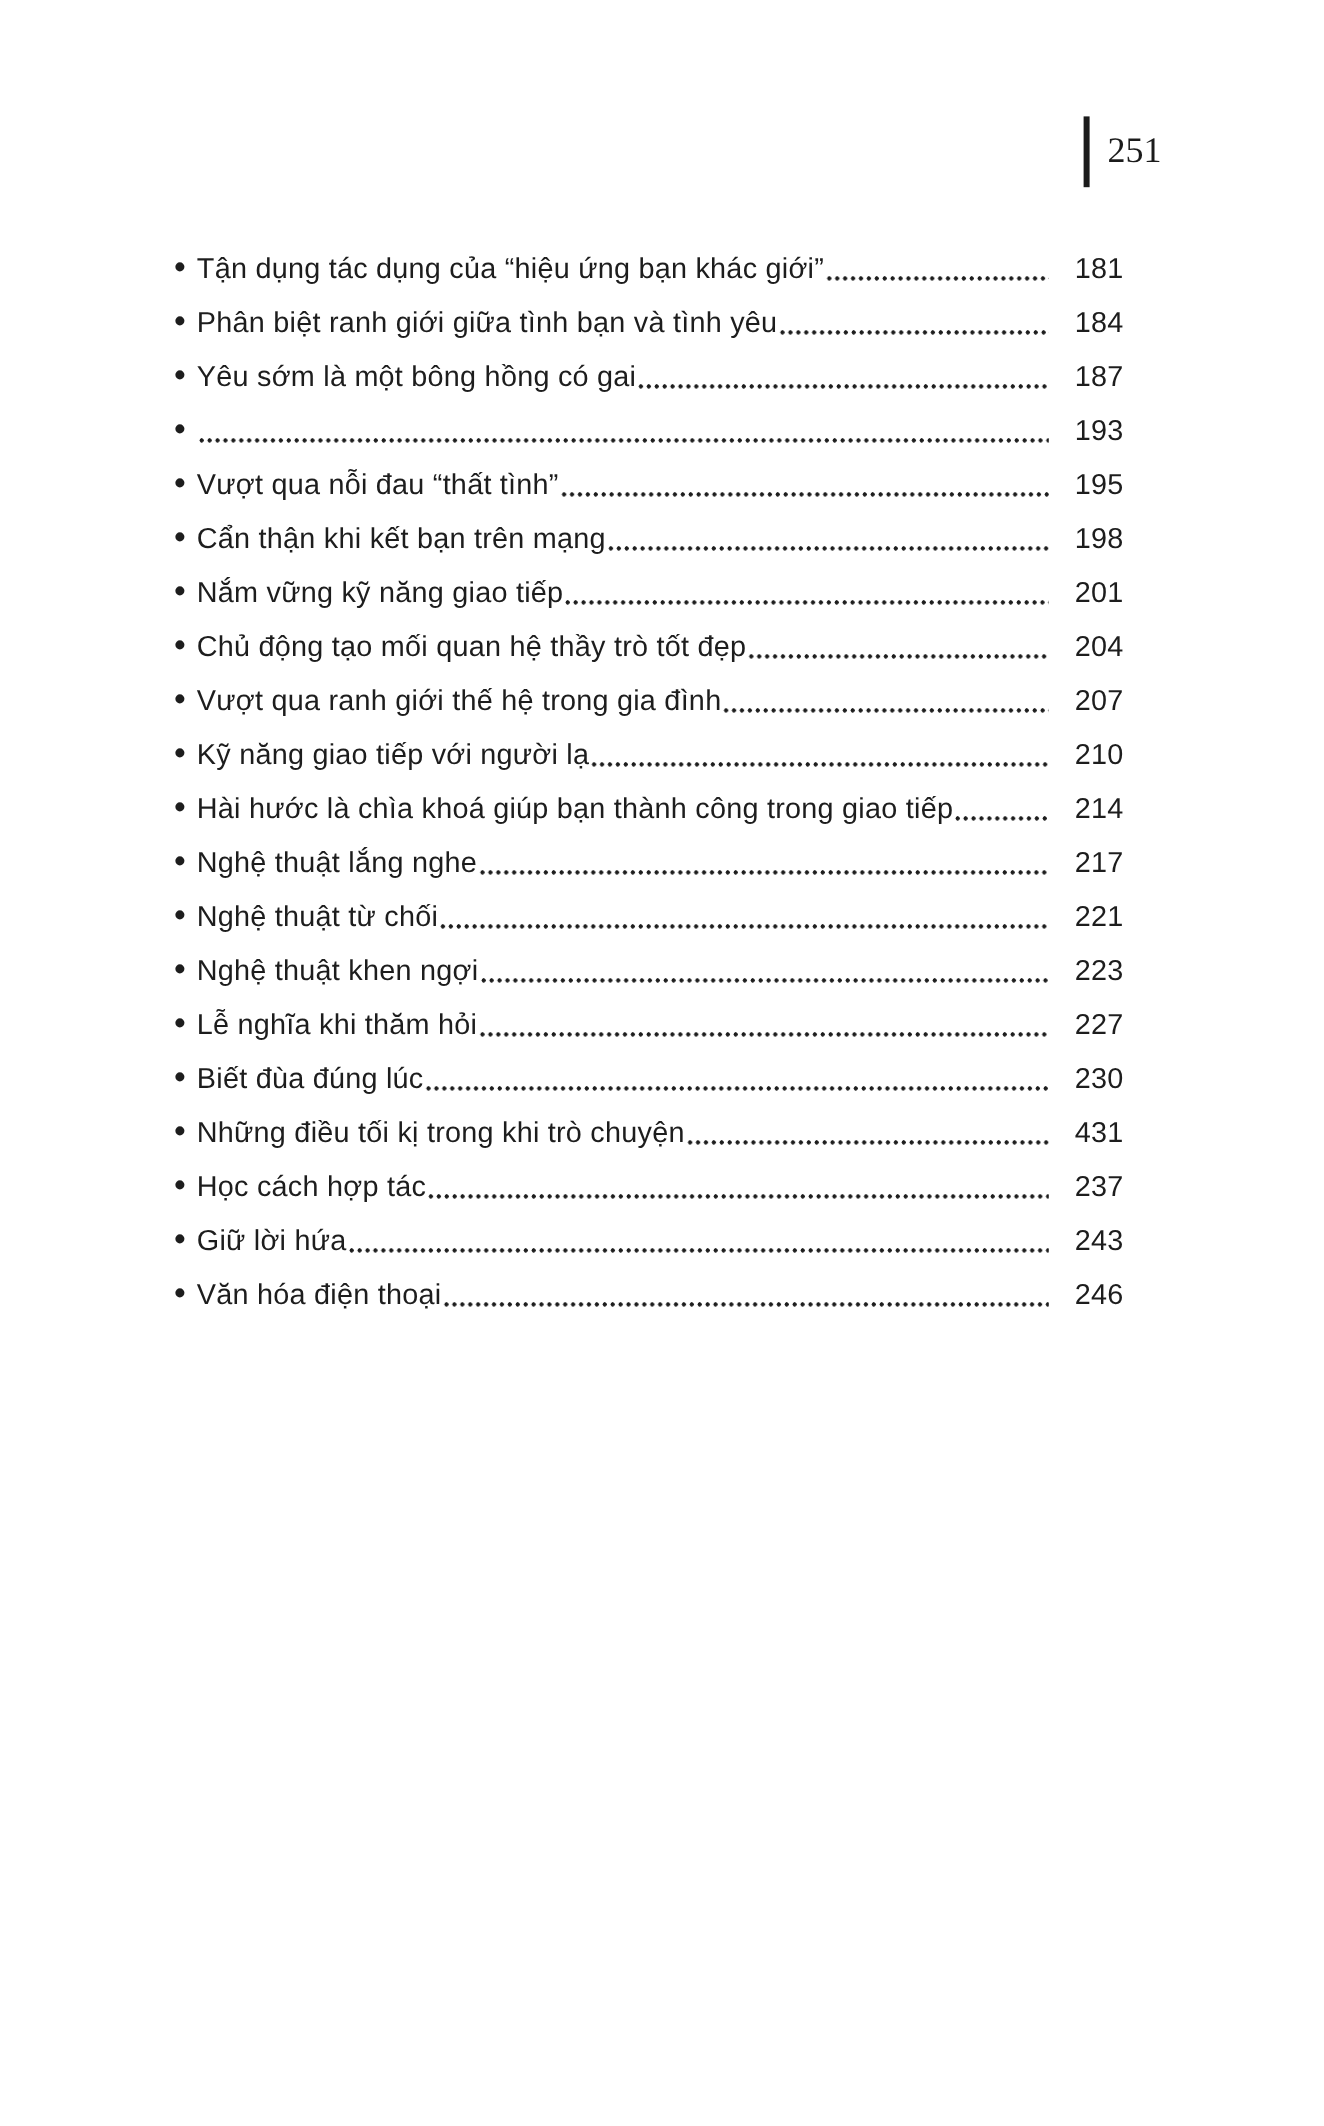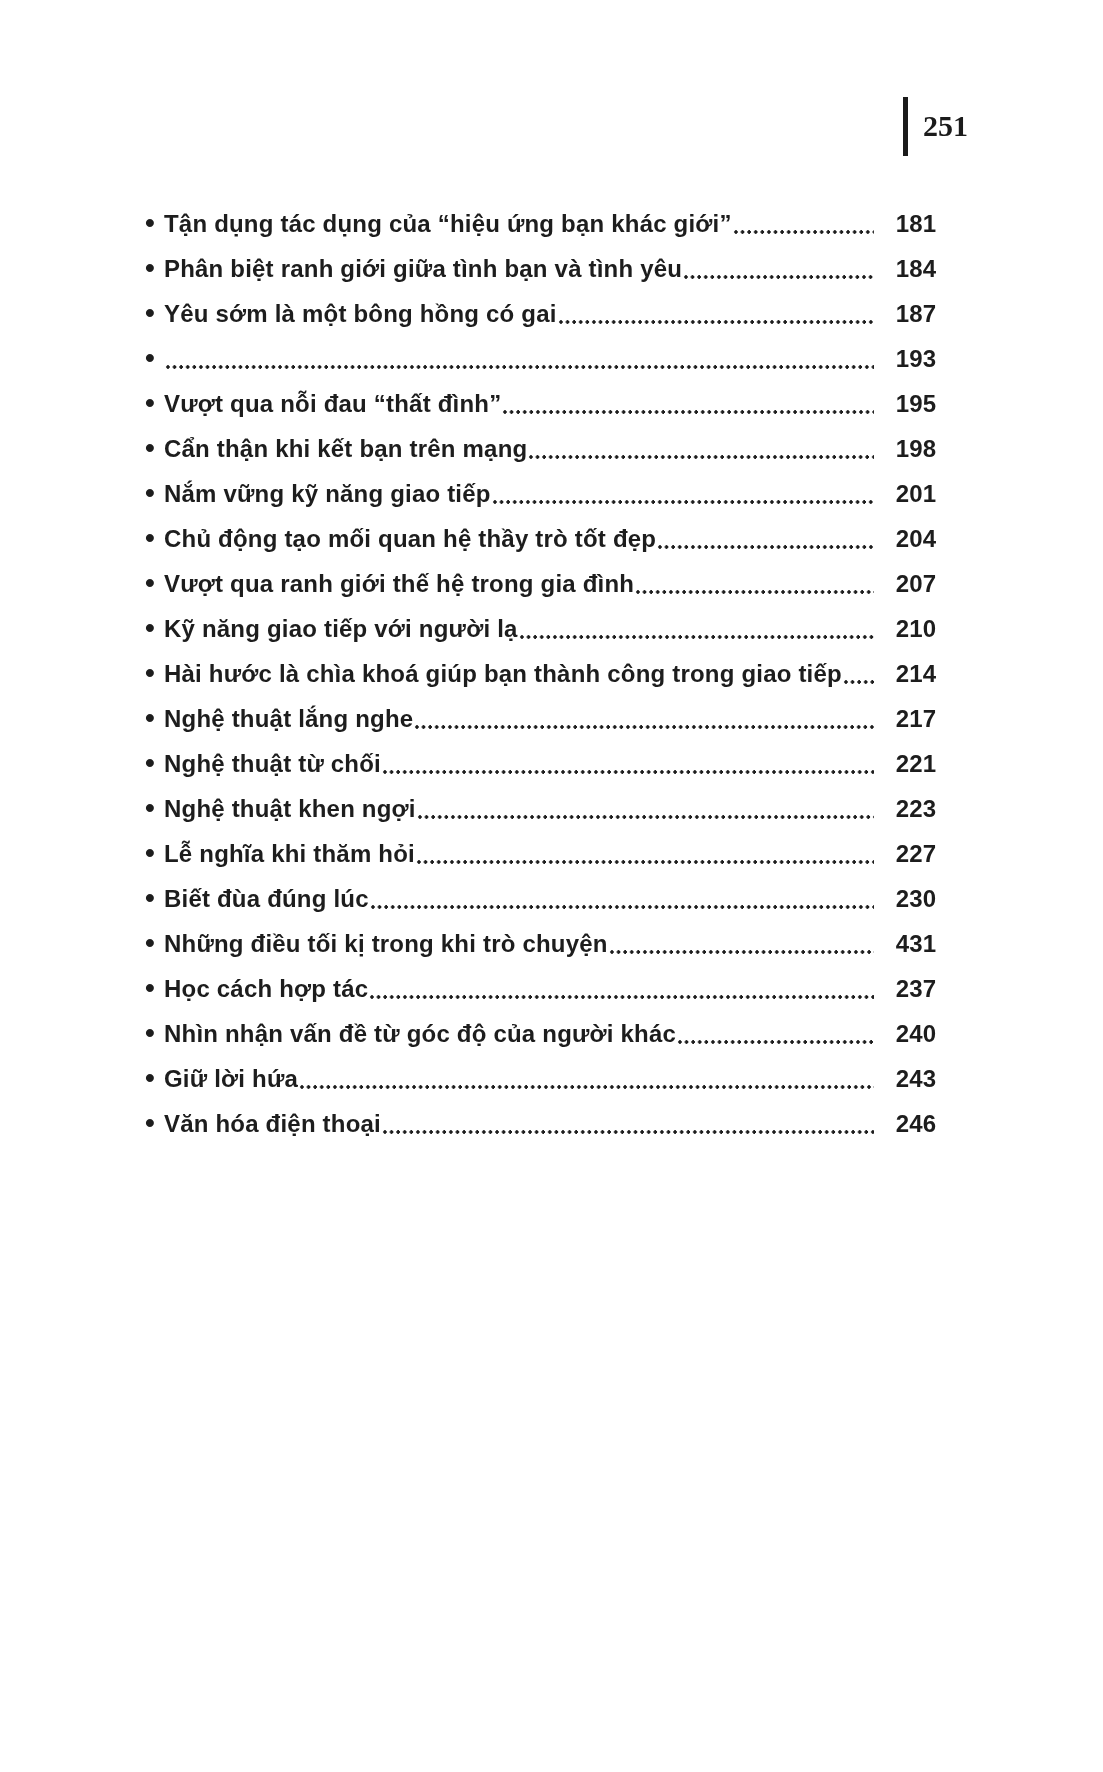--- a/index.html
+++ b/index.html
@@ -8,21 +8,20 @@
     background: #ffffff;
   }
   .sheet {
     position: relative;
     width: 1103px;
     height: 1772px;
     background: #ffffff;
     overflow: hidden;
     font-family: "Liberation Sans", "DejaVu Sans", sans-serif;
     color: #1d1d1d;
-    font-weight: bold;
   }
   
   .folio {
     position: absolute;
     top: 97px;
     left: 903px;
     display: flex;
     align-items: flex-start;
   }
   .folio-bar {
@@ -105,21 +104,21 @@
       <li class="toc-row">
     <span class="toc-title">Yêu sớm là một bông hồng có gai</span>
     <span class="toc-leader"></span>
     <span class="toc-page">187</span>
   </li>
       <li class="toc-row">
     <span class="toc-leader"></span>
     <span class="toc-page">193</span>
   </li>
       <li class="toc-row">
-    <span class="toc-title">Vượt qua nỗi đau “thất đình”</span>
+    <span class="toc-title">Vượt qua nỗi đau “thất tình”</span>
     <span class="toc-leader"></span>
     <span class="toc-page">195</span>
   </li>
       <li class="toc-row">
     <span class="toc-title">Cẩn thận khi kết bạn trên mạng</span>
     <span class="toc-leader"></span>
     <span class="toc-page">198</span>
   </li>
       <li class="toc-row">
     <span class="toc-title">Nắm vững kỹ năng giao tiếp</span>
@@ -175,25 +174,20 @@
     <span class="toc-title">Những điều tối kị trong khi trò chuyện</span>
     <span class="toc-leader"></span>
     <span class="toc-page">431</span>
   </li>
       <li class="toc-row">
     <span class="toc-title">Học cách hợp tác</span>
     <span class="toc-leader"></span>
     <span class="toc-page">237</span>
   </li>
       <li class="toc-row">
-    <span class="toc-title">Nhìn nhận vấn đề từ góc độ của người khác</span>
-    <span class="toc-leader"></span>
-    <span class="toc-page">240</span>
-  </li>
-      <li class="toc-row">
     <span class="toc-title">Giữ lời hứa</span>
     <span class="toc-leader"></span>
     <span class="toc-page">243</span>
   </li>
       <li class="toc-row">
     <span class="toc-title">Văn hóa điện thoại</span>
     <span class="toc-leader"></span>
     <span class="toc-page">246</span>
   </li>
     </ol>

